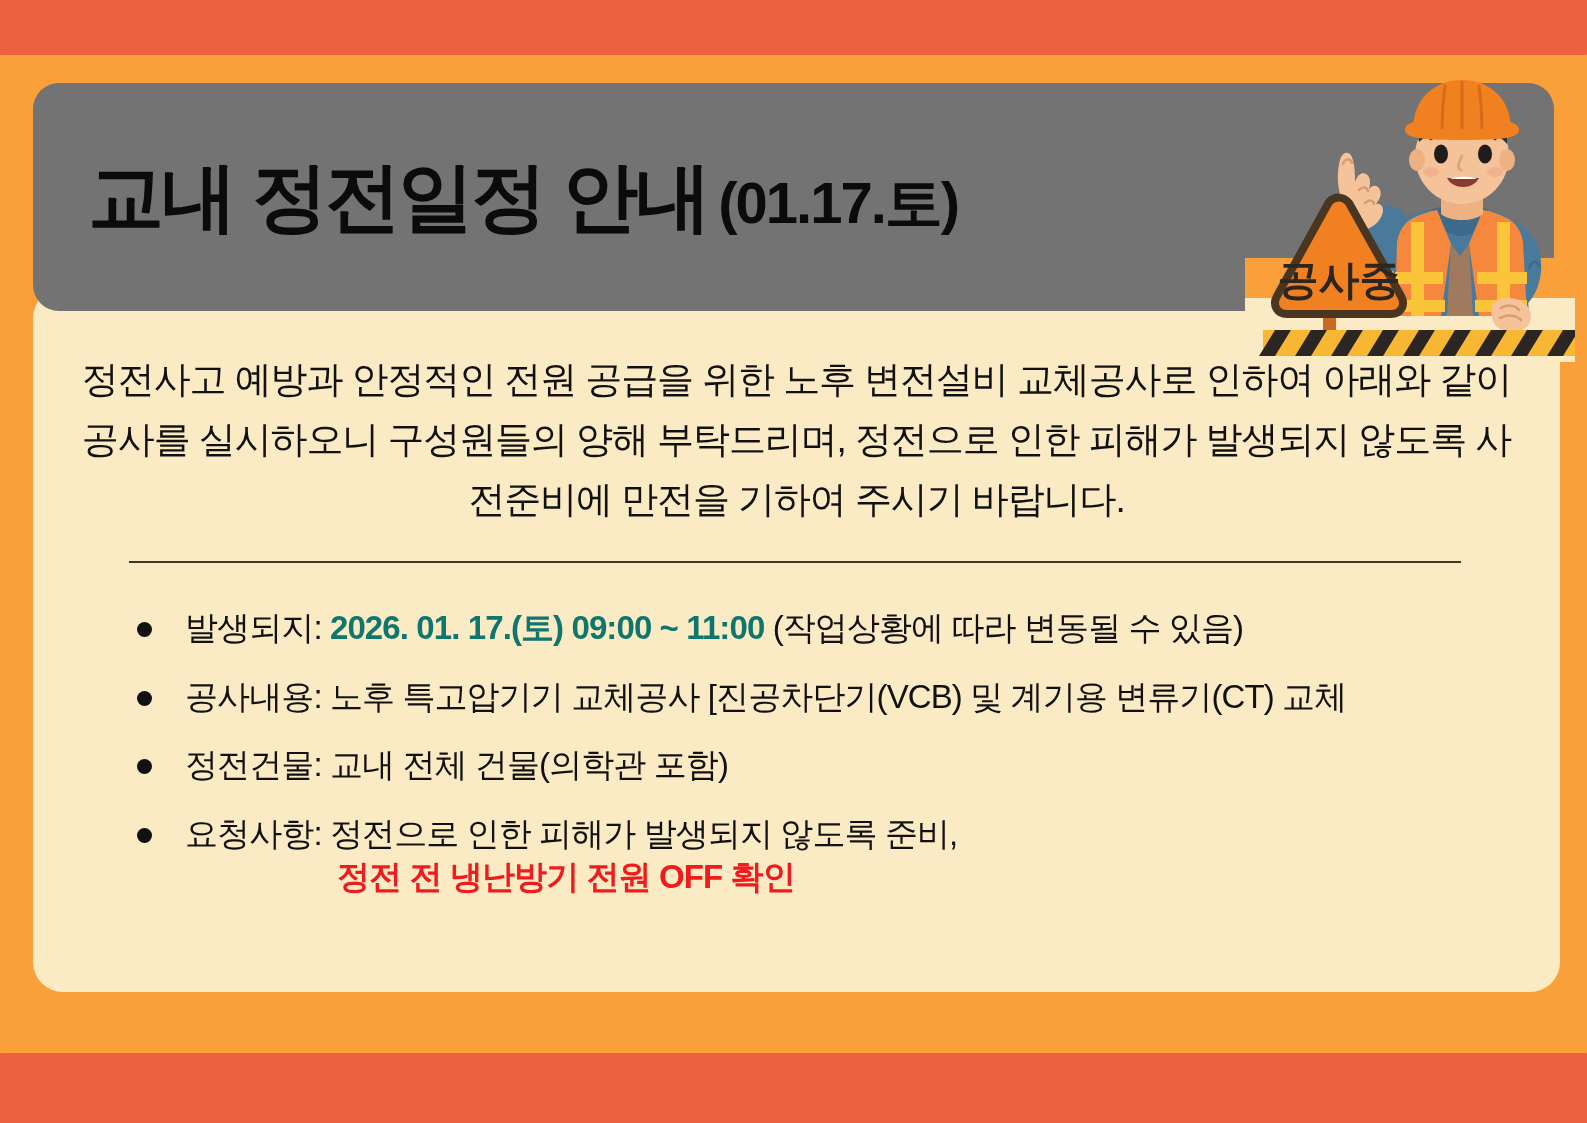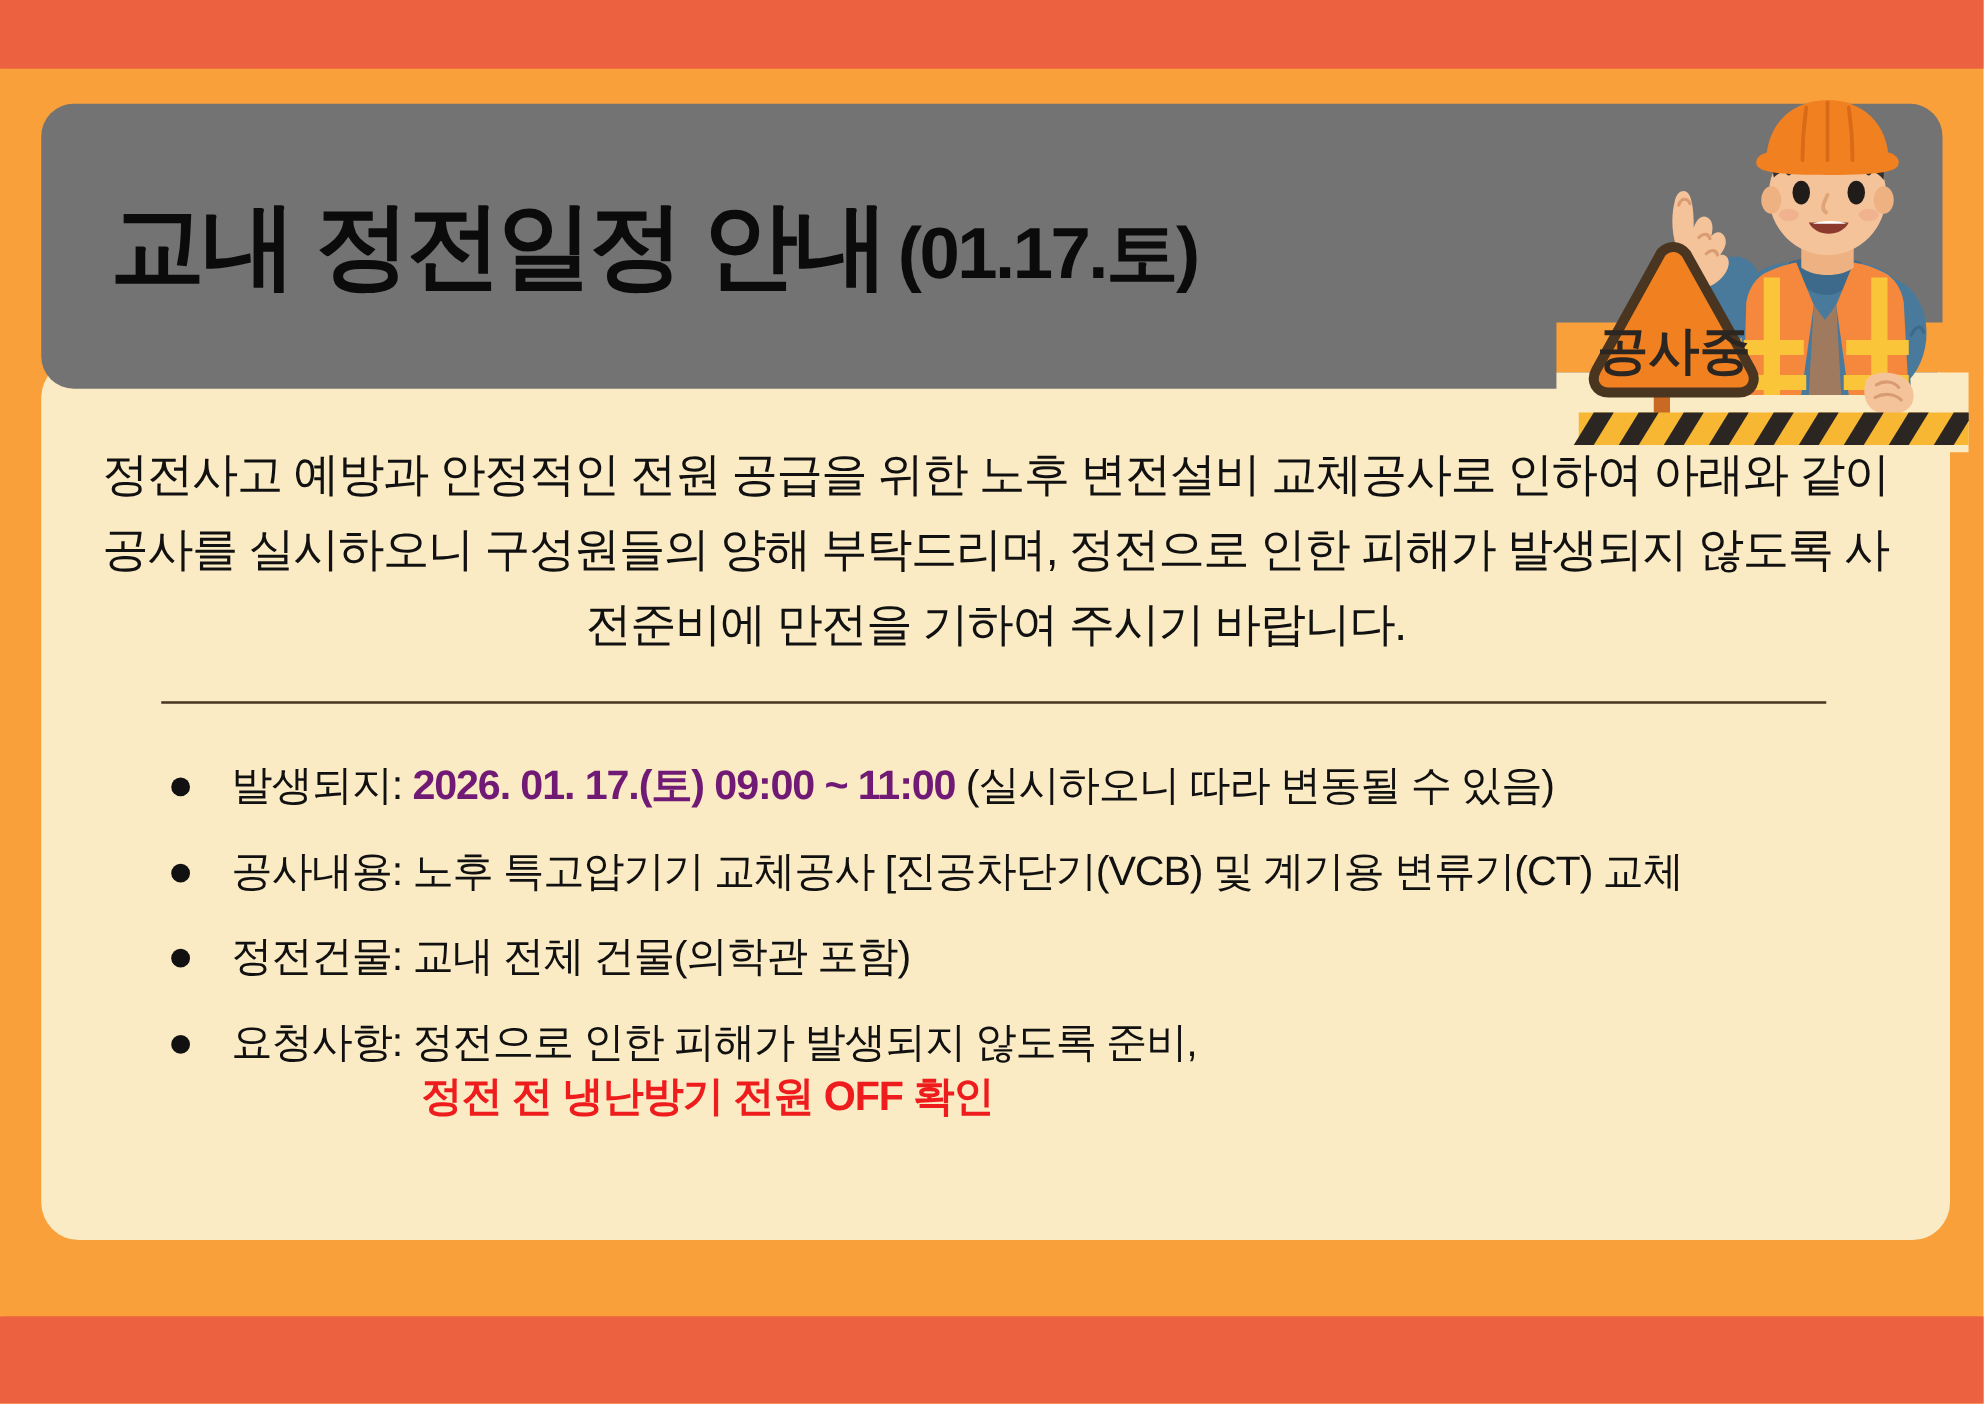--- a/index.html
+++ b/index.html
@@ -132,21 +132,21 @@
   .bullet-dot {
     position: absolute;
     left: 8px;
     top: 16px;
     width: 15px;
     height: 15px;
     border-radius: 50%;
     background: #111111;
   }
   .red {
-    color: #701a75;
+    color: #0f766e;
     font-weight: 700;
   }
   .sub-line {
     display: block;
     margin-left: 152px;
     color: #EE1C1C;
     font-weight: 700;
   }
 
   
@@ -180,21 +180,21 @@
     <div id="intro">정전사고 예방과 안정적인 전원 공급을 위한 노후 변전설비 교체공사로 인하여 아래와 같이 공사를 실시하오니 구성원들의 양해 부탁드리며, 정전으로 인한 피해가 발생되지 않도록 사전준비에 만전을 기하여 주시기 바랍니다.</div>
 
     <div id="divider"></div>
 
     <div id="bullets">
 
       <div class="bullet-row">
         <span class="bullet-dot"></span>
         <span>발생되지: </span>
         <span class="red">2026. 01. 17.(토) 09:00 ~ 11:00 </span>
-        <span>(실시하오니 따라 변동될 수 있음) </span>
+        <span>(작업상황에 따라 변동될 수 있음) </span>
       </div>
 
       <div class="bullet-row">
         <span class="bullet-dot"></span>
         <span>공사내용: </span>
         <span>노후 특고압기기 교체공사 [진공차단기(VCB) 및 계기용 변류기(CT) 교체 </span>
       </div>
 
       <div class="bullet-row">
         <span class="bullet-dot"></span>

